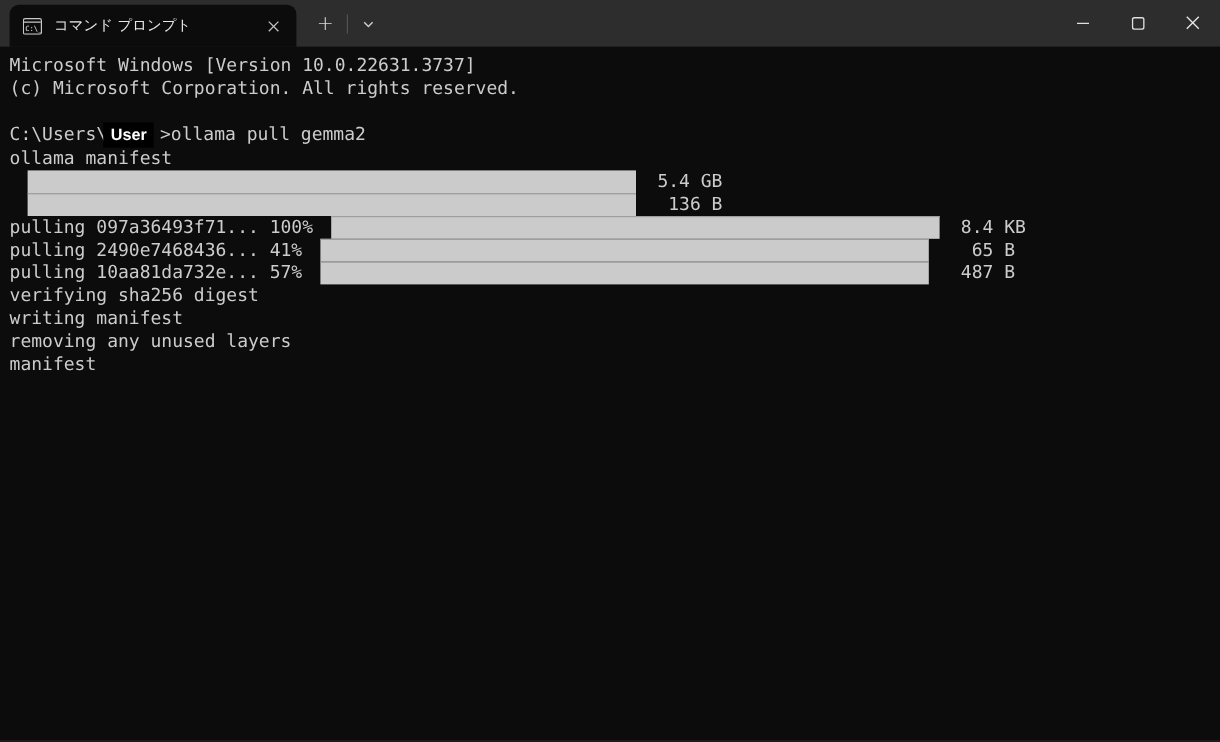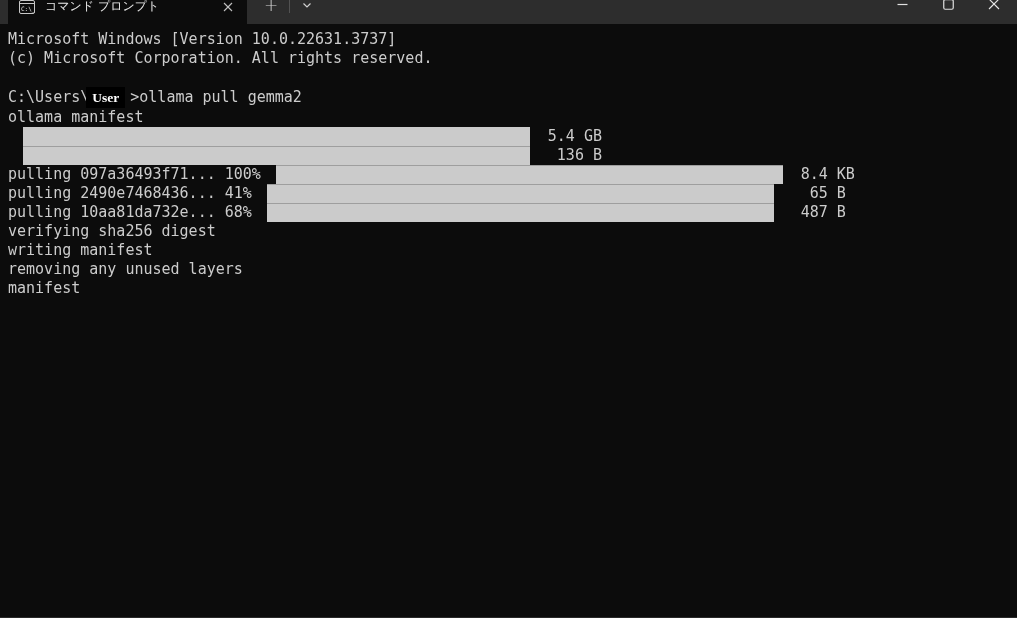--- a/index.html
+++ b/index.html
@@ -12,21 +12,21 @@
   * { margin: 0; padding: 0; box-sizing: border-box; }
   html, body { width: 1017px; height: 618px; overflow: hidden; }
   body {
     background: var(--bg);
     font-family: "DejaVu Sans Mono", "Liberation Mono", monospace;
     border-bottom: 1px solid #2a2a2a;
   }
 
   
   .titlebar {
-    height: 24px;
+    height: 39px;
     background: var(--tbbg);
     display: flex;
     align-items: flex-end;
   }
   .tab {
     width: 239px;
     height: 35px;
     margin-left: 8px;
     background: var(--bg);
     border-radius: 8px 8px 0 0;
@@ -97,21 +97,21 @@
     margin-left: 15px;
     display: block;
   }
   .pfill { display: block; height: 100%; background: var(--barfill); }
   .progress + .progress .pfill { border-top: 1px solid var(--barsep); }
   .psize { flex: 0 0 72px; text-align: right; }
   .redacted {
     display: inline-block;
     background: #000000;
     color: #FFFFFF;
-    font-family: Liberation Serif, serif;
+    font-family: Liberation Sans, sans-serif;
     font-weight: bold;
     font-size: 13.5px;
     line-height: 17px;
     padding: 2px 6px;
     margin: 0 5px 0 -3px;
     vertical-align: baseline;
   }
   .cursor {
     display: inline-block;
     width: 2px; height: 16px;
@@ -168,19 +168,19 @@
 <div class="terminal">
     <div class="tline text">Microsoft Windows [Version 10.0.22631.3737]</div>
     <div class="tline text">(c) Microsoft Corporation. All rights reserved.</div>
     <div class="tline blank"></div>
     <div class="tline command"><span>C:\Users\</span><span class="redacted" style="background: rgb(0, 0, 0); color: rgb(255, 255, 255);">User</span><span>&gt;ollama pull gemma2</span></div>
     <div class="tline text">ollama manifest</div>
     <div class="tline progress"><span class="pbar"><span class="pfill" style="width: 100%;"></span></span><span class="psize">5.4 GB</span></div>
     <div class="tline progress"><span class="pbar"><span class="pfill" style="width: 100%;"></span></span><span class="psize">136 B</span></div>
     <div class="tline progress"><span class="plabel">pulling 097a36493f71... 100%</span><span class="pbar"><span class="pfill" style="width: 100%;"></span></span><span class="psize">8.4 KB</span></div>
     <div class="tline progress"><span class="plabel">pulling 2490e7468436... 41%</span><span class="pbar"><span class="pfill" style="width: 100%;"></span></span><span class="psize">65 B</span></div>
-    <div class="tline progress"><span class="plabel">pulling 10aa81da732e... 68%</span><span class="pbar"><span class="pfill" style="width: 100%;"></span></span><span class="psize">487 B</span></div>
+    <div class="tline progress"><span class="plabel">pulling 10aa81da732e... 57%</span><span class="pbar"><span class="pfill" style="width: 100%;"></span></span><span class="psize">487 B</span></div>
     <div class="tline text">verifying sha256 digest</div>
     <div class="tline text">writing manifest</div>
     <div class="tline text">removing any unused layers</div>
     <div class="tline text">manifest</div>
     <div class="tline blank"></div>
   </div>
 
 </body></html>

